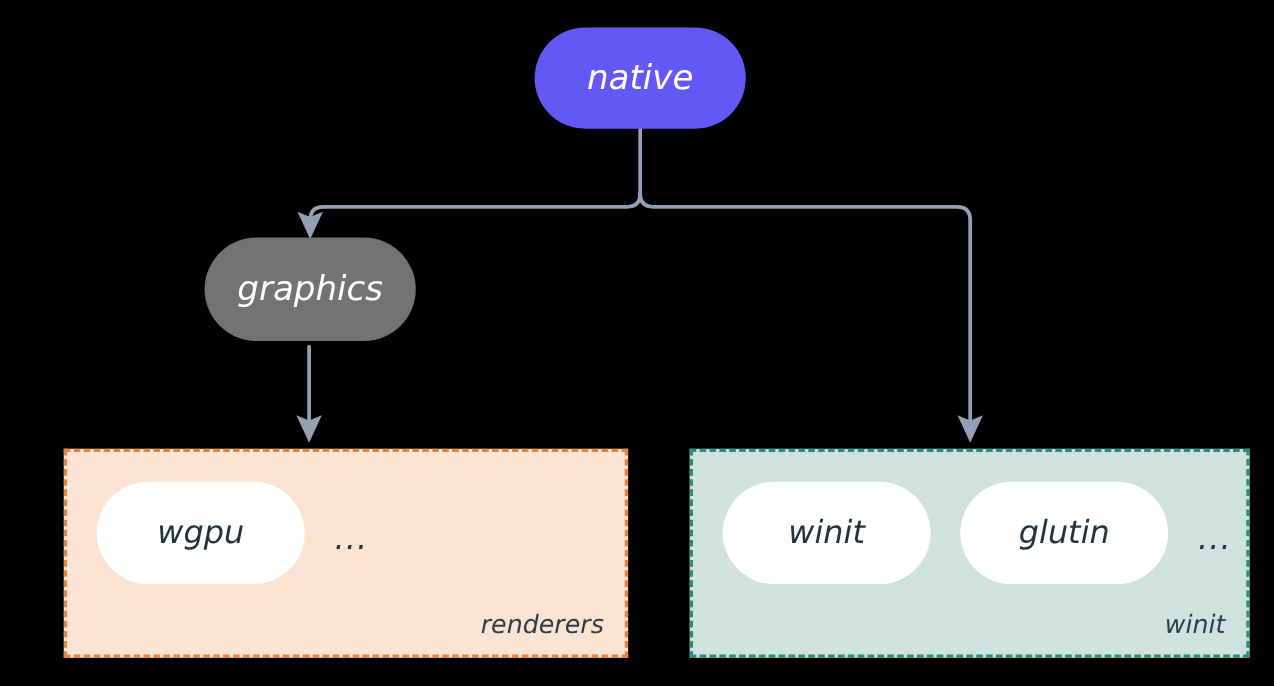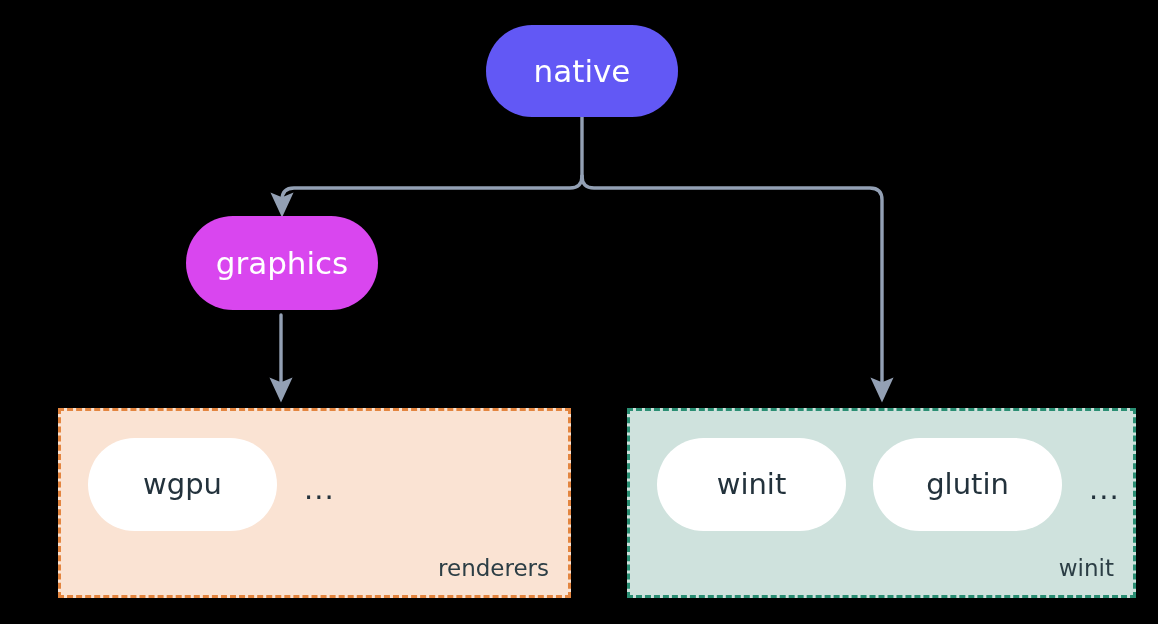--- a/index.html
+++ b/index.html
@@ -13,20 +13,21 @@
     height: 624px;
     overflow: hidden;
     font-family: "DejaVu Sans", "Liberation Sans", sans-serif;
   }
 
   #diagram {
     position: relative;
     width: 960px;
     height: 624px;
     background: #000000;
+    font-style: italic;
   }
 
   
   #connectors {
     position: absolute;
     left: 0;
     top: 0;
     width: 1158px;
     height: 624px;
     pointer-events: none;
@@ -51,21 +52,21 @@
     background: #6258f5;
     color: #ffffff;
     font-size: 31px;
   }
 
   #node-graphics {
     left: 186px;
     top: 216px;
     width: 192px;
     height: 94px;
-    background: #d946ef;
+    background: #737373;
     color: #ffffff;
     font-size: 31px;
   }
 
   
   .group {
     position: absolute;
     box-sizing: border-box;
     border-width: 3px;
     border-style: dashed;

